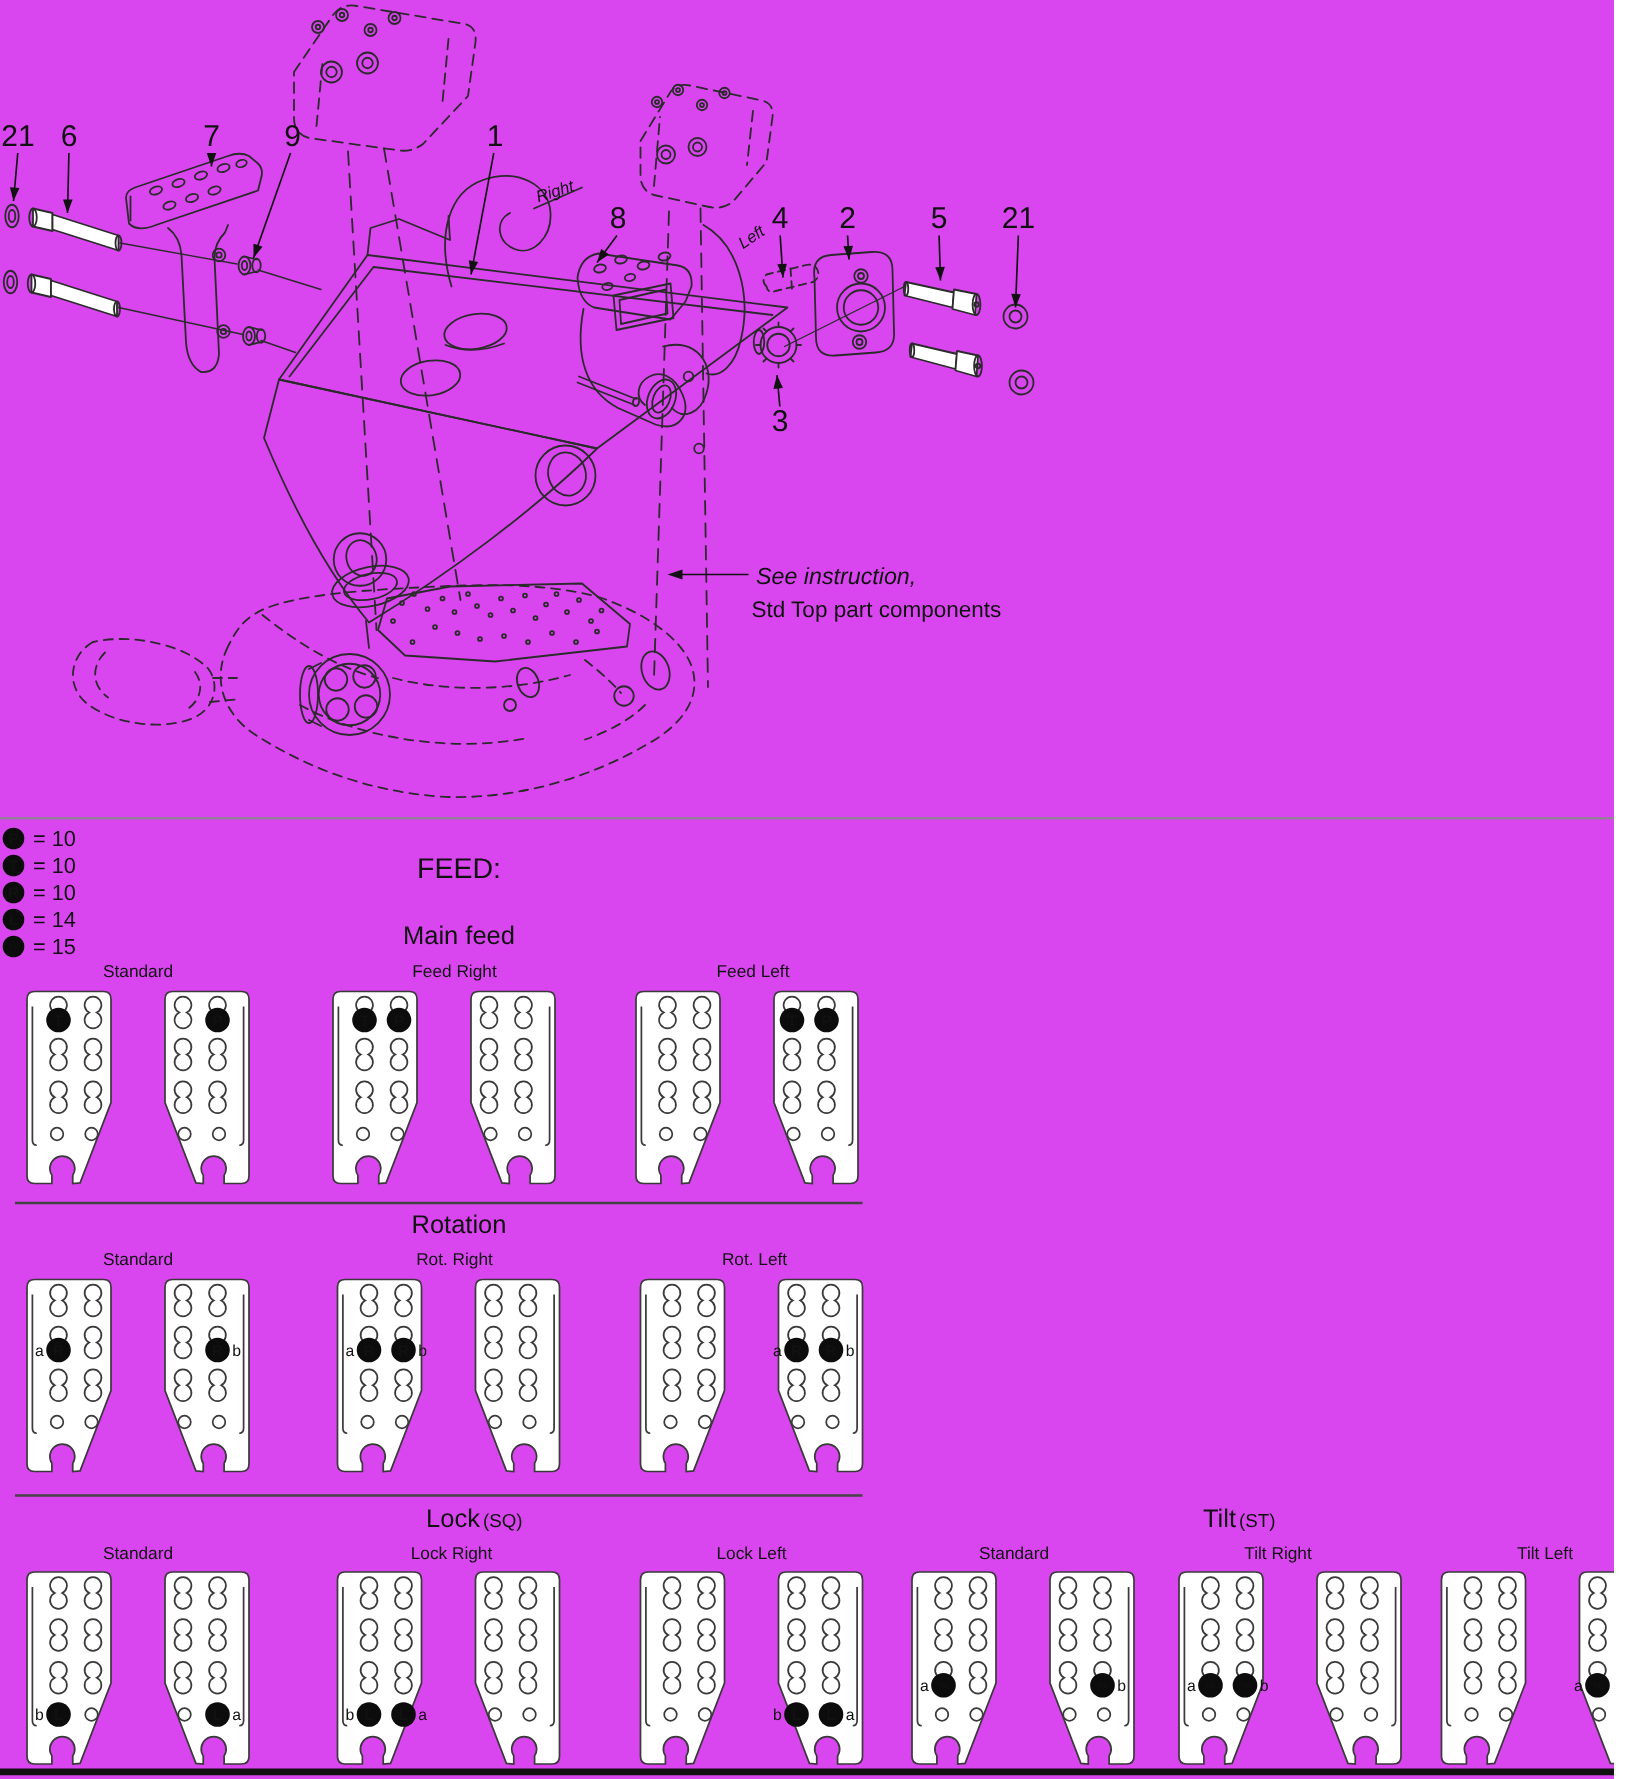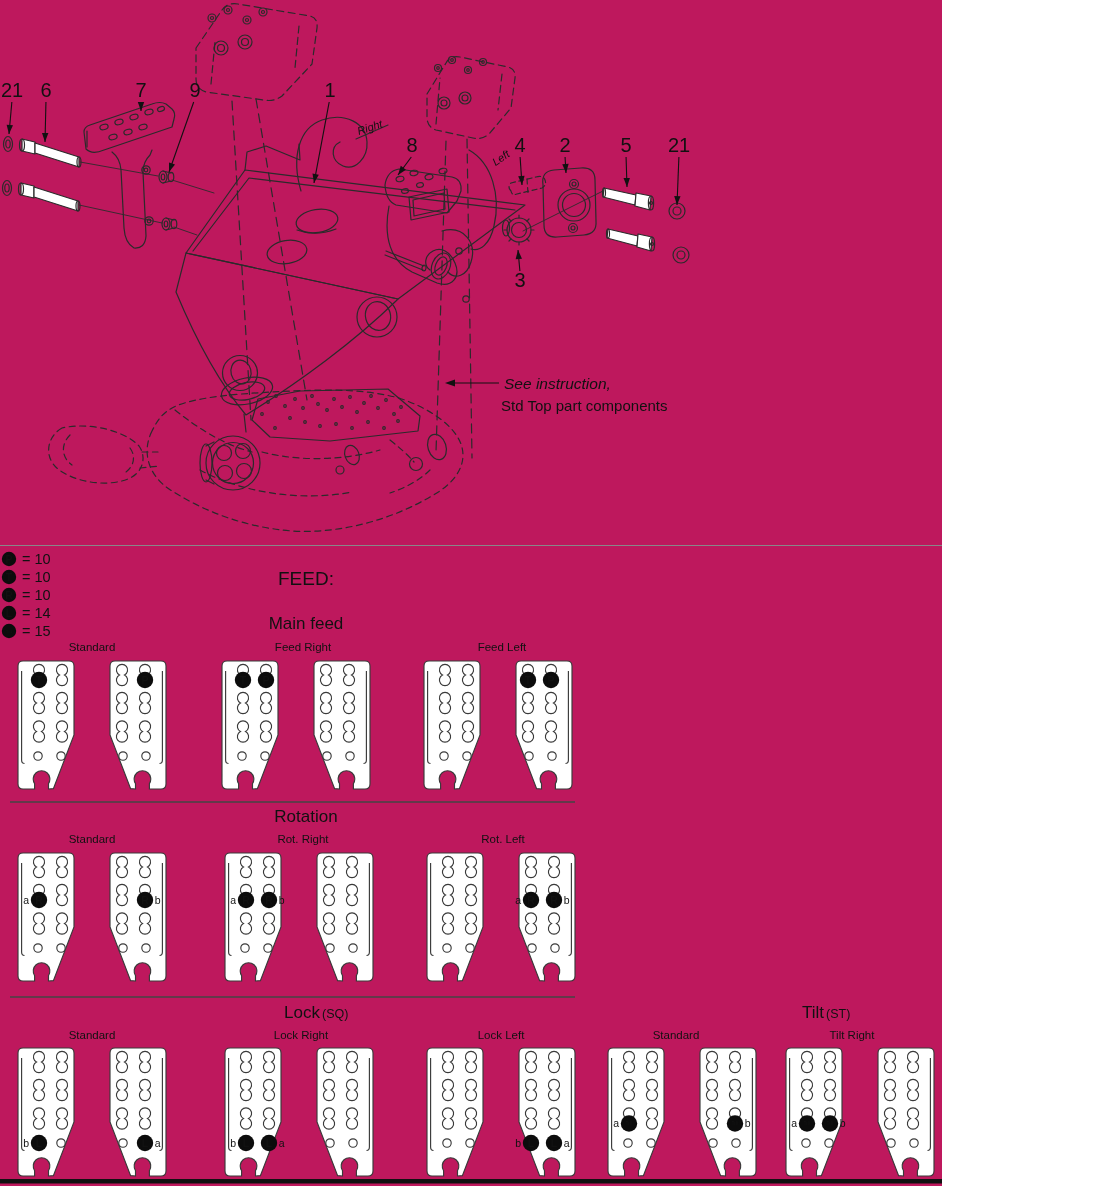--- a/index.html
+++ b/index.html
@@ -1,16 +1,16 @@
 <!DOCTYPE html>
 <html><head>
 <meta charset="utf-8">
 <style>
   html,body{margin:0;padding:0;background:#fff;}
-  #page{position:relative;width:942px;height:1186px;background:#be185d;overflow:hidden;
+  #page{position:relative;width:1076px;height:1186px;background:#d946ef;overflow:hidden;
         font-family:"Liberation Sans", sans-serif;}
   svg{display:block;}
   text{font-family:"Liberation Sans", sans-serif;fill:#111;}
   .callout-num{font-size:20px;}
   .note-italic{font-style:italic;font-size:15.5px;}
   .note-plain{font-size:15px;}
   .orient{font-style:italic;font-size:11px;}
 </style>
 </head>
 <body>

